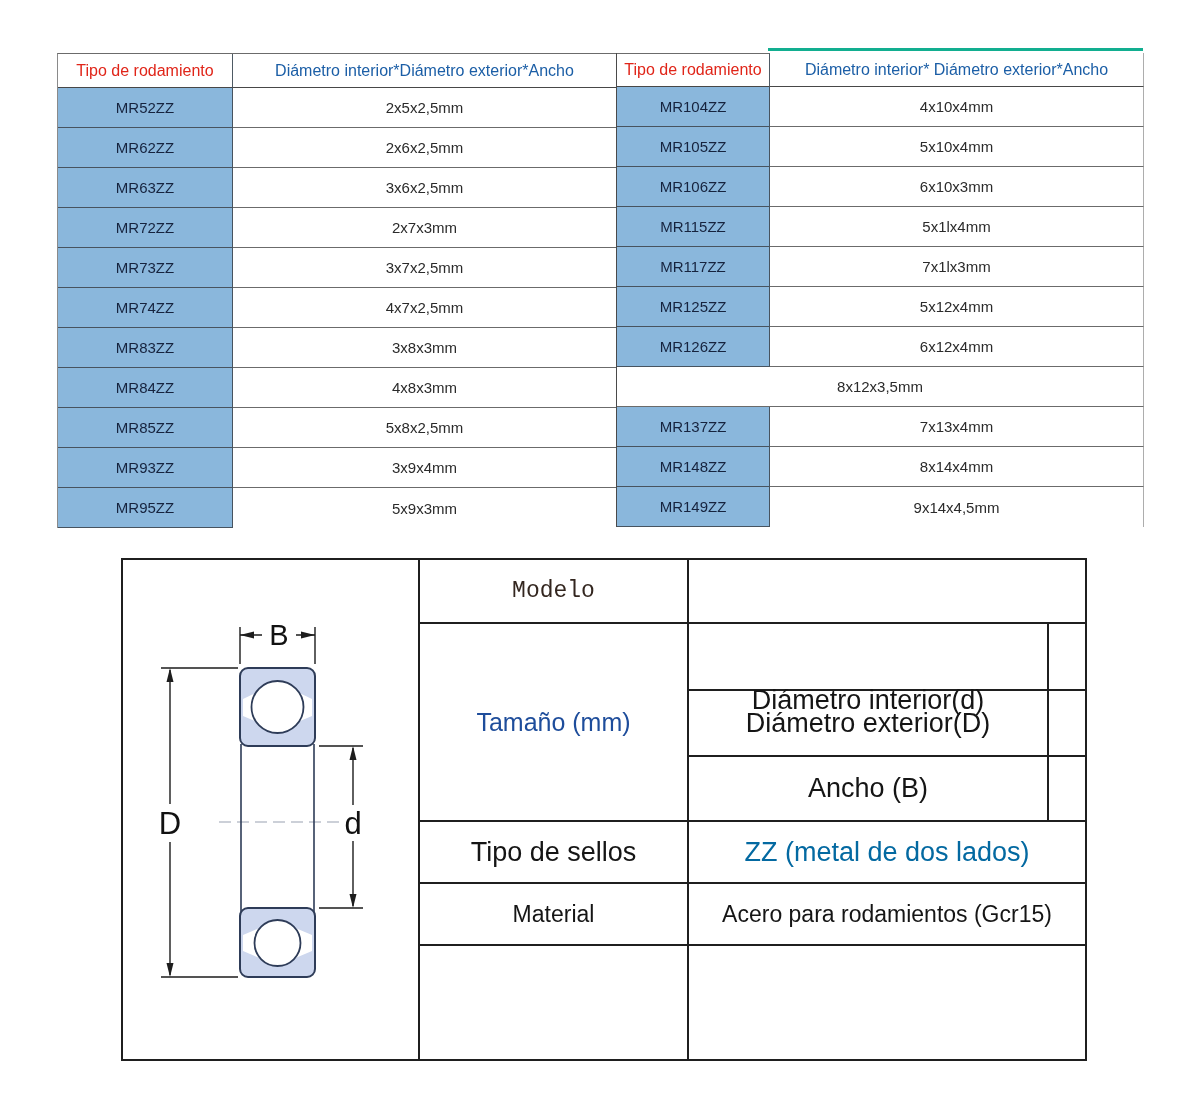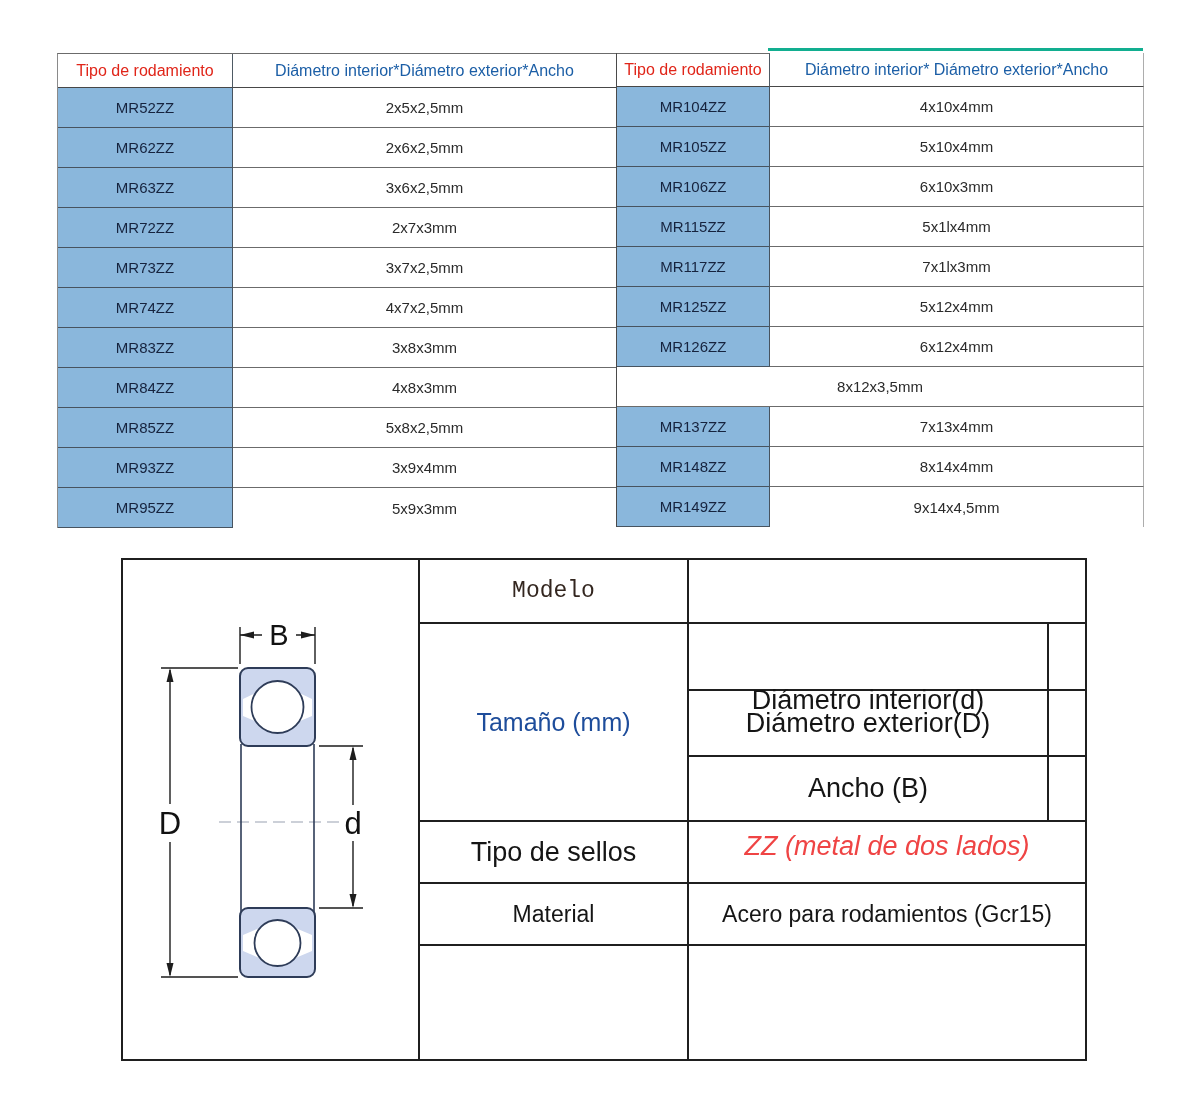--- a/index.html
+++ b/index.html
@@ -39,21 +39,21 @@
   }
   .line { position:absolute; background:#1f1f1f; }
   .scell { position:absolute; display:flex; align-items:center; justify-content:center; text-align:center; }
   .lbl-model    { left:297px; top:0;     width:267px; height:62px;  font-size:23px; color:#33261f;font-family:Liberation Mono, monospace; }
   .lbl-size     { left:297px; top:64px;  width:267px; height:196px; font-size:25px; color:#1e4d9b; }
   .lbl-seal     { left:297px; top:262px; width:267px; height:60px;  font-size:27px; color:#151515;border-radius:17px; }
   .lbl-material { left:297px; top:324px; width:267px; height:60px;  font-size:23px; color:#151515; }
   .val-inner    { left:566px; top:64px;  width:358px; height:65px;  font-size:27px; color:#151515;margin-top:44px; }
   .val-outer    { left:566px; top:131px; width:358px; height:64px;  font-size:27px; color:#151515; }
   .val-width    { left:566px; top:197px; width:358px; height:63px;  font-size:27px; color:#151515; }
-  .val-seal     { left:566px; top:256px; width:396px; height:60px;  font-size:27px; color:#ef4444;font-style:italic; }
+  .val-seal     { left:566px; top:262px; width:396px; height:60px;  font-size:27px; color:#0369a1; }
   .val-material { left:566px; top:324px; width:396px; height:60px;  font-size:23px; color:#151515; }
   svg text { font-family:"Liberation Sans", sans-serif; }
 </style>
 </head>
 <body>
 
 <div id="accent-bar"></div>
 
 <div class="btable" id="table-left">
   <div class="hrow">

